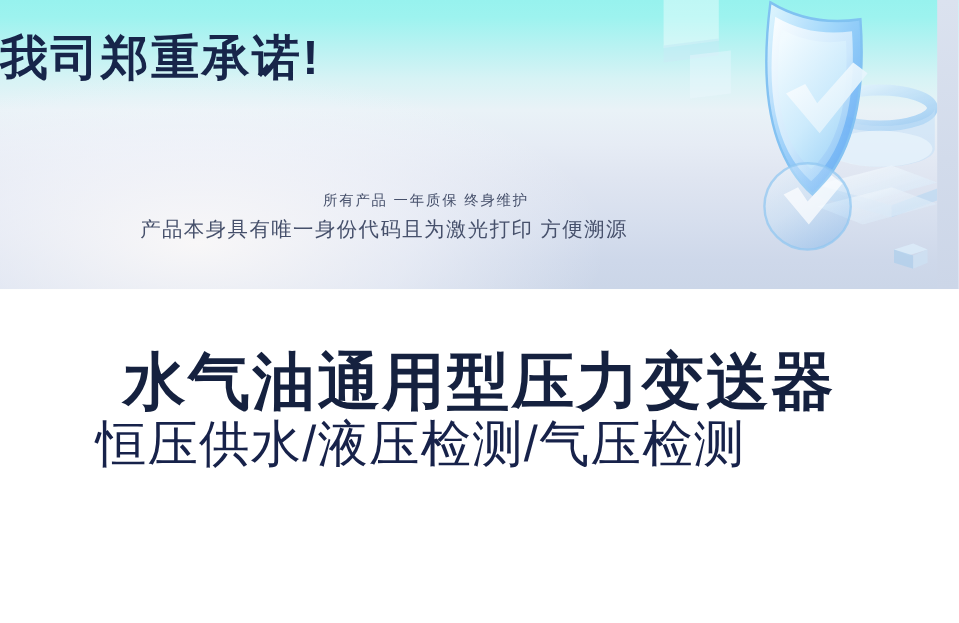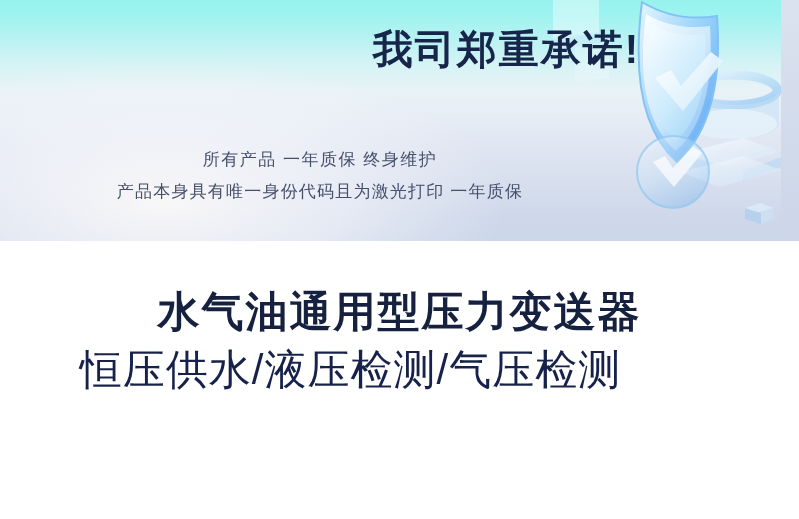--- a/index.html
+++ b/index.html
@@ -69,21 +69,21 @@
     width: 262px;
     height: 262px;
     pointer-events: none;
   }
 
   .promise-title {
     position: absolute;
     left: 0;
     top: 27px;
     width: 640px;
-    text-align: right;
+    text-align: left;
     font-size: 40px;
     font-weight: bold;
     letter-spacing: 2px;
     color: #17254a;
     line-height: 1.1;
     white-space: nowrap;
   }
 
   .promise-ribbon {
     position: absolute;
@@ -105,24 +105,25 @@
   }
 
   .promise-line {
     position: absolute;
     text-align: center;
     color: #46506b;
     white-space: nowrap;
   }
   .promise-line-1 {
     left: 0;
-    top: 148px;
+    top: 159px;
     width: 640px;
-    font-size: 17px;
+    font-size: 12px;
     letter-spacing: 1.5px;
+    padding-left: 35px;
   }
   .promise-line-2 {
     left: 0;
     top: 180px;
     width: 640px;
     font-size: 17px;
     letter-spacing: 1.2px;
   }
 
   
@@ -133,21 +134,21 @@
     width: 799px;
     height: 278px;
     background: #ffffff;
   }
   .product-title {
     position: absolute;
     left: 0;
     top: 43px;
     width: 799px;
     text-align: center;
-    font-size: 42px;
+    font-size: 52px;
     font-weight: bold;
     color: #15213f;
     letter-spacing: 2px;
     white-space: nowrap;
   }
   .product-subtitle {
     position: absolute;
     left: 0;
     top: 101px;
     width: 701px;
@@ -243,21 +244,21 @@
         <circle cx="128" cy="186" r="36" fill="none" stroke="#8fc6f1" stroke-width="2" opacity="0.7"></circle>
         <path d="M108 176 l12 -6 l8 12 l20 -22 l9 7 l-28 34 z" fill="#ffffff" opacity="0.7"></path>
       </svg>
     </div>
 
     <div class="promise-title">我司郑重承诺!</div>
 
 
     <div class="promise-line promise-line-1">所有产品 一年质保 终身维护</div>
 
-    <div class="promise-line promise-line-2">产品本身具有唯一身份代码且为激光打印 一年质保</div>
+    <div class="promise-line promise-line-2">产品本身具有唯一身份代码且为激光打印 方便溯源</div>
 
     <div class="banner-right-strip"></div>
   </div>
 
   <div class="product">
 
     <div class="product-title">水气油通用型压力变送器</div>
 
     <div class="product-subtitle">恒压供水/液压检测/气压检测</div>
 

